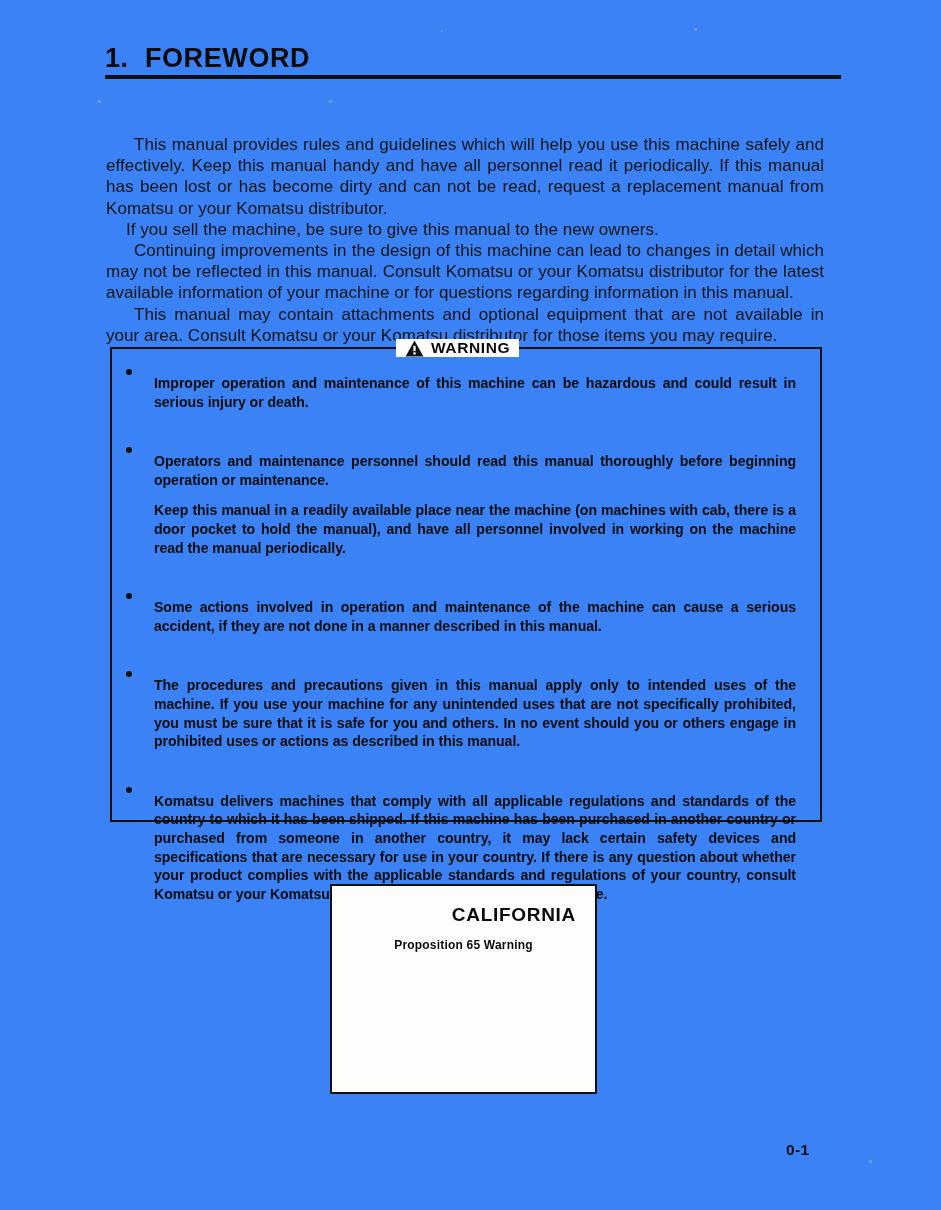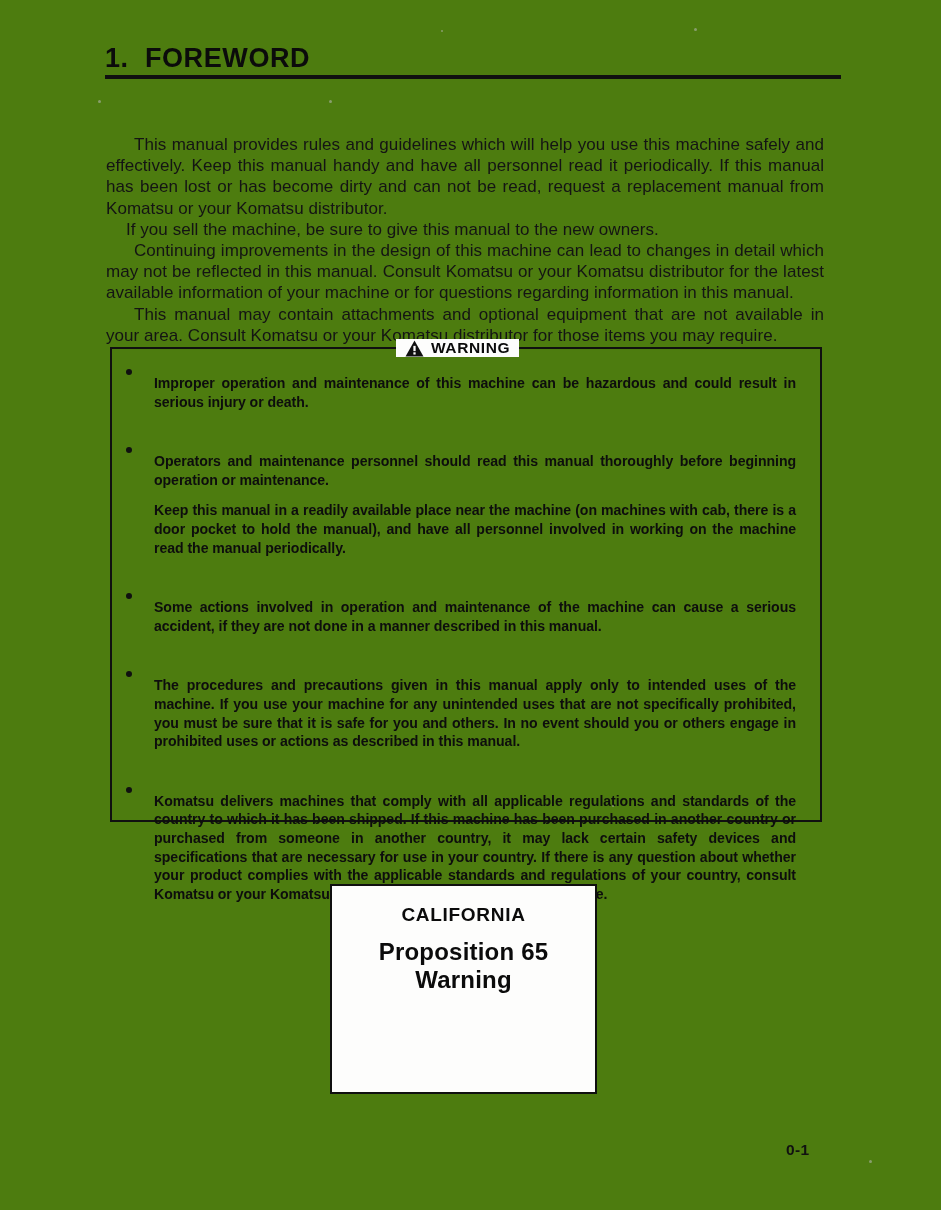--- a/index.html
+++ b/index.html
@@ -8,21 +8,21 @@
     background: #ffffff;
   }
   body {
     font-family: "Liberation Sans", sans-serif;
     color: #000000;
   }
   #page {
     position: relative;
     width: 941px;
     height: 1210px;
-    background: #4d7c0f;
+    background: #3b82f6;
     overflow: hidden;
   }
 
   
   .heading-block {
     position: absolute;
     left: 105px;
     top: 44px;
     width: 736px;
   }
@@ -155,30 +155,30 @@
     left: 330px;
     top: 884px;
     width: 267px;
     height: 210px;
     border: 2.5px solid #101010;
     box-sizing: border-box;
     padding: 18px 19px 10px 19px;
     background: #fdfdfc;
   }
   .cal-title {
-    text-align: center;
+    text-align: right;
     font-size: 19px;
     font-weight: bold;
     letter-spacing: 0.7px;
     color: #0b0b0b;
     margin: 0 0 12px 0;
   }
   .cal-subtitle {
     text-align: center;
-    font-size: 24px;
+    font-size: 12px;
     font-weight: bold;
     letter-spacing: 0.2px;
     color: #0b0b0b;
     margin: 0 0 11px 0;
   }
   .cal-body {
     margin: 0;
     font-size: 14.2px;
     line-height: 21.5px;
     font-weight: bold;

